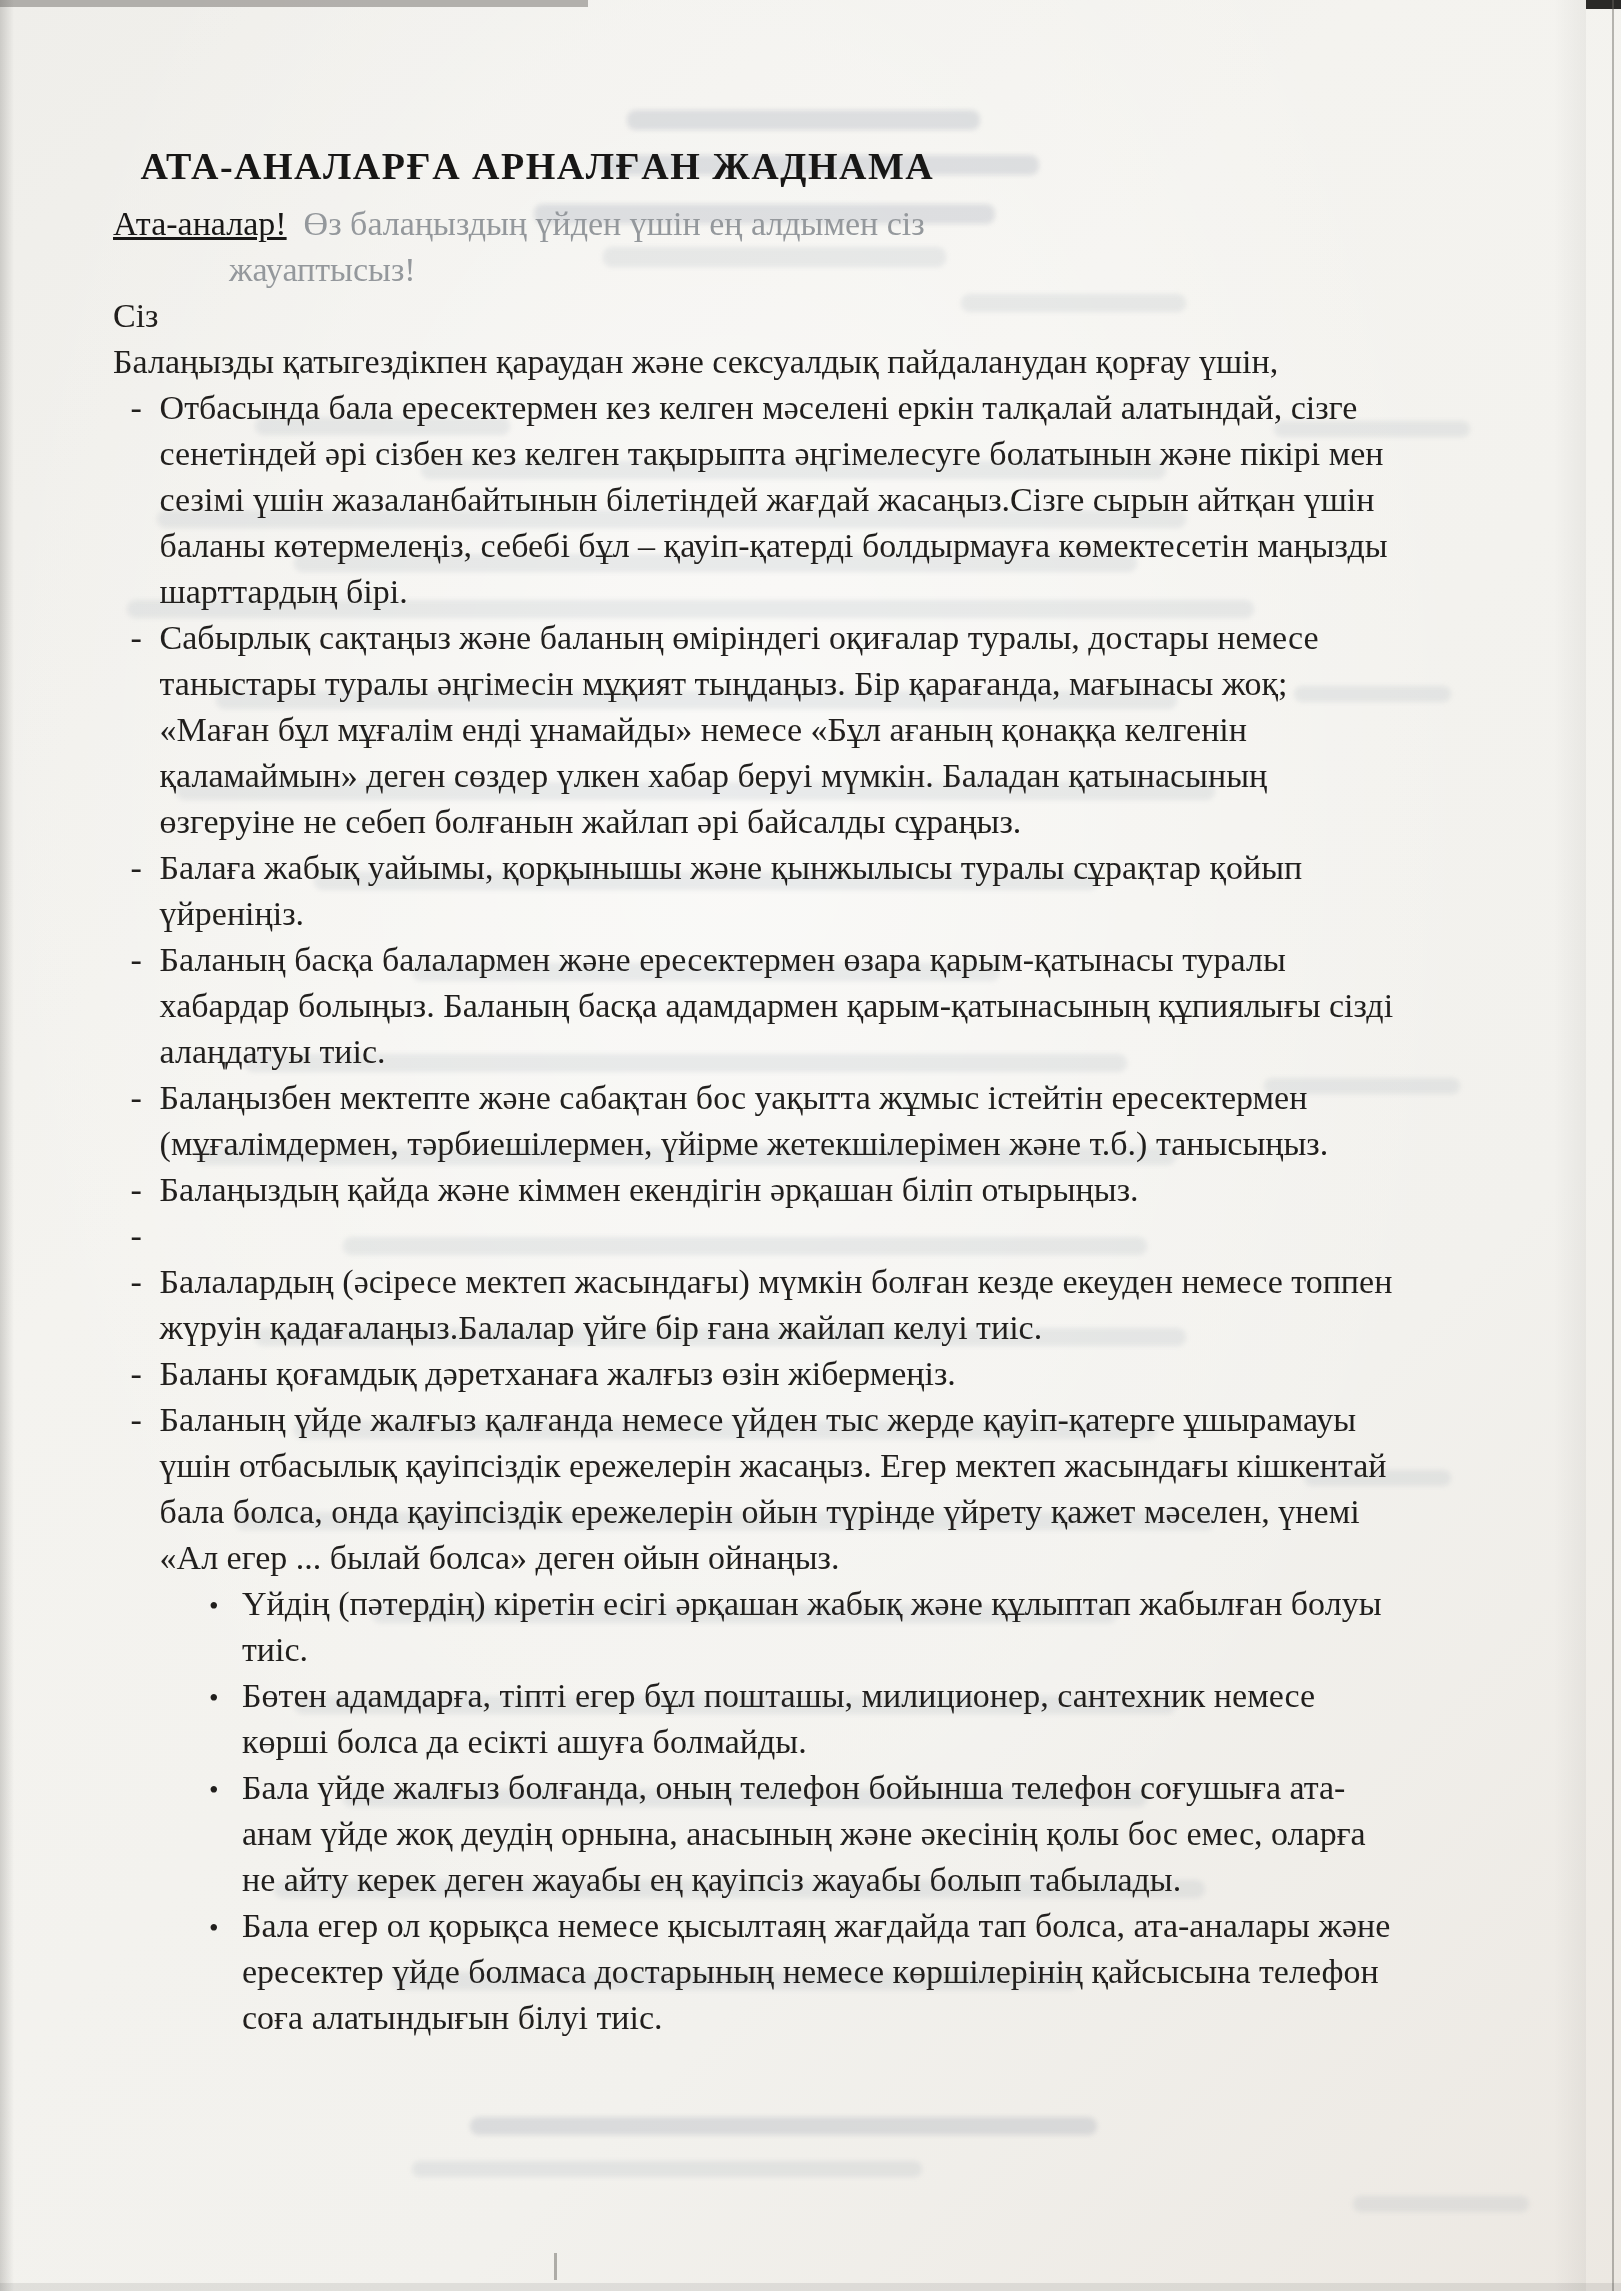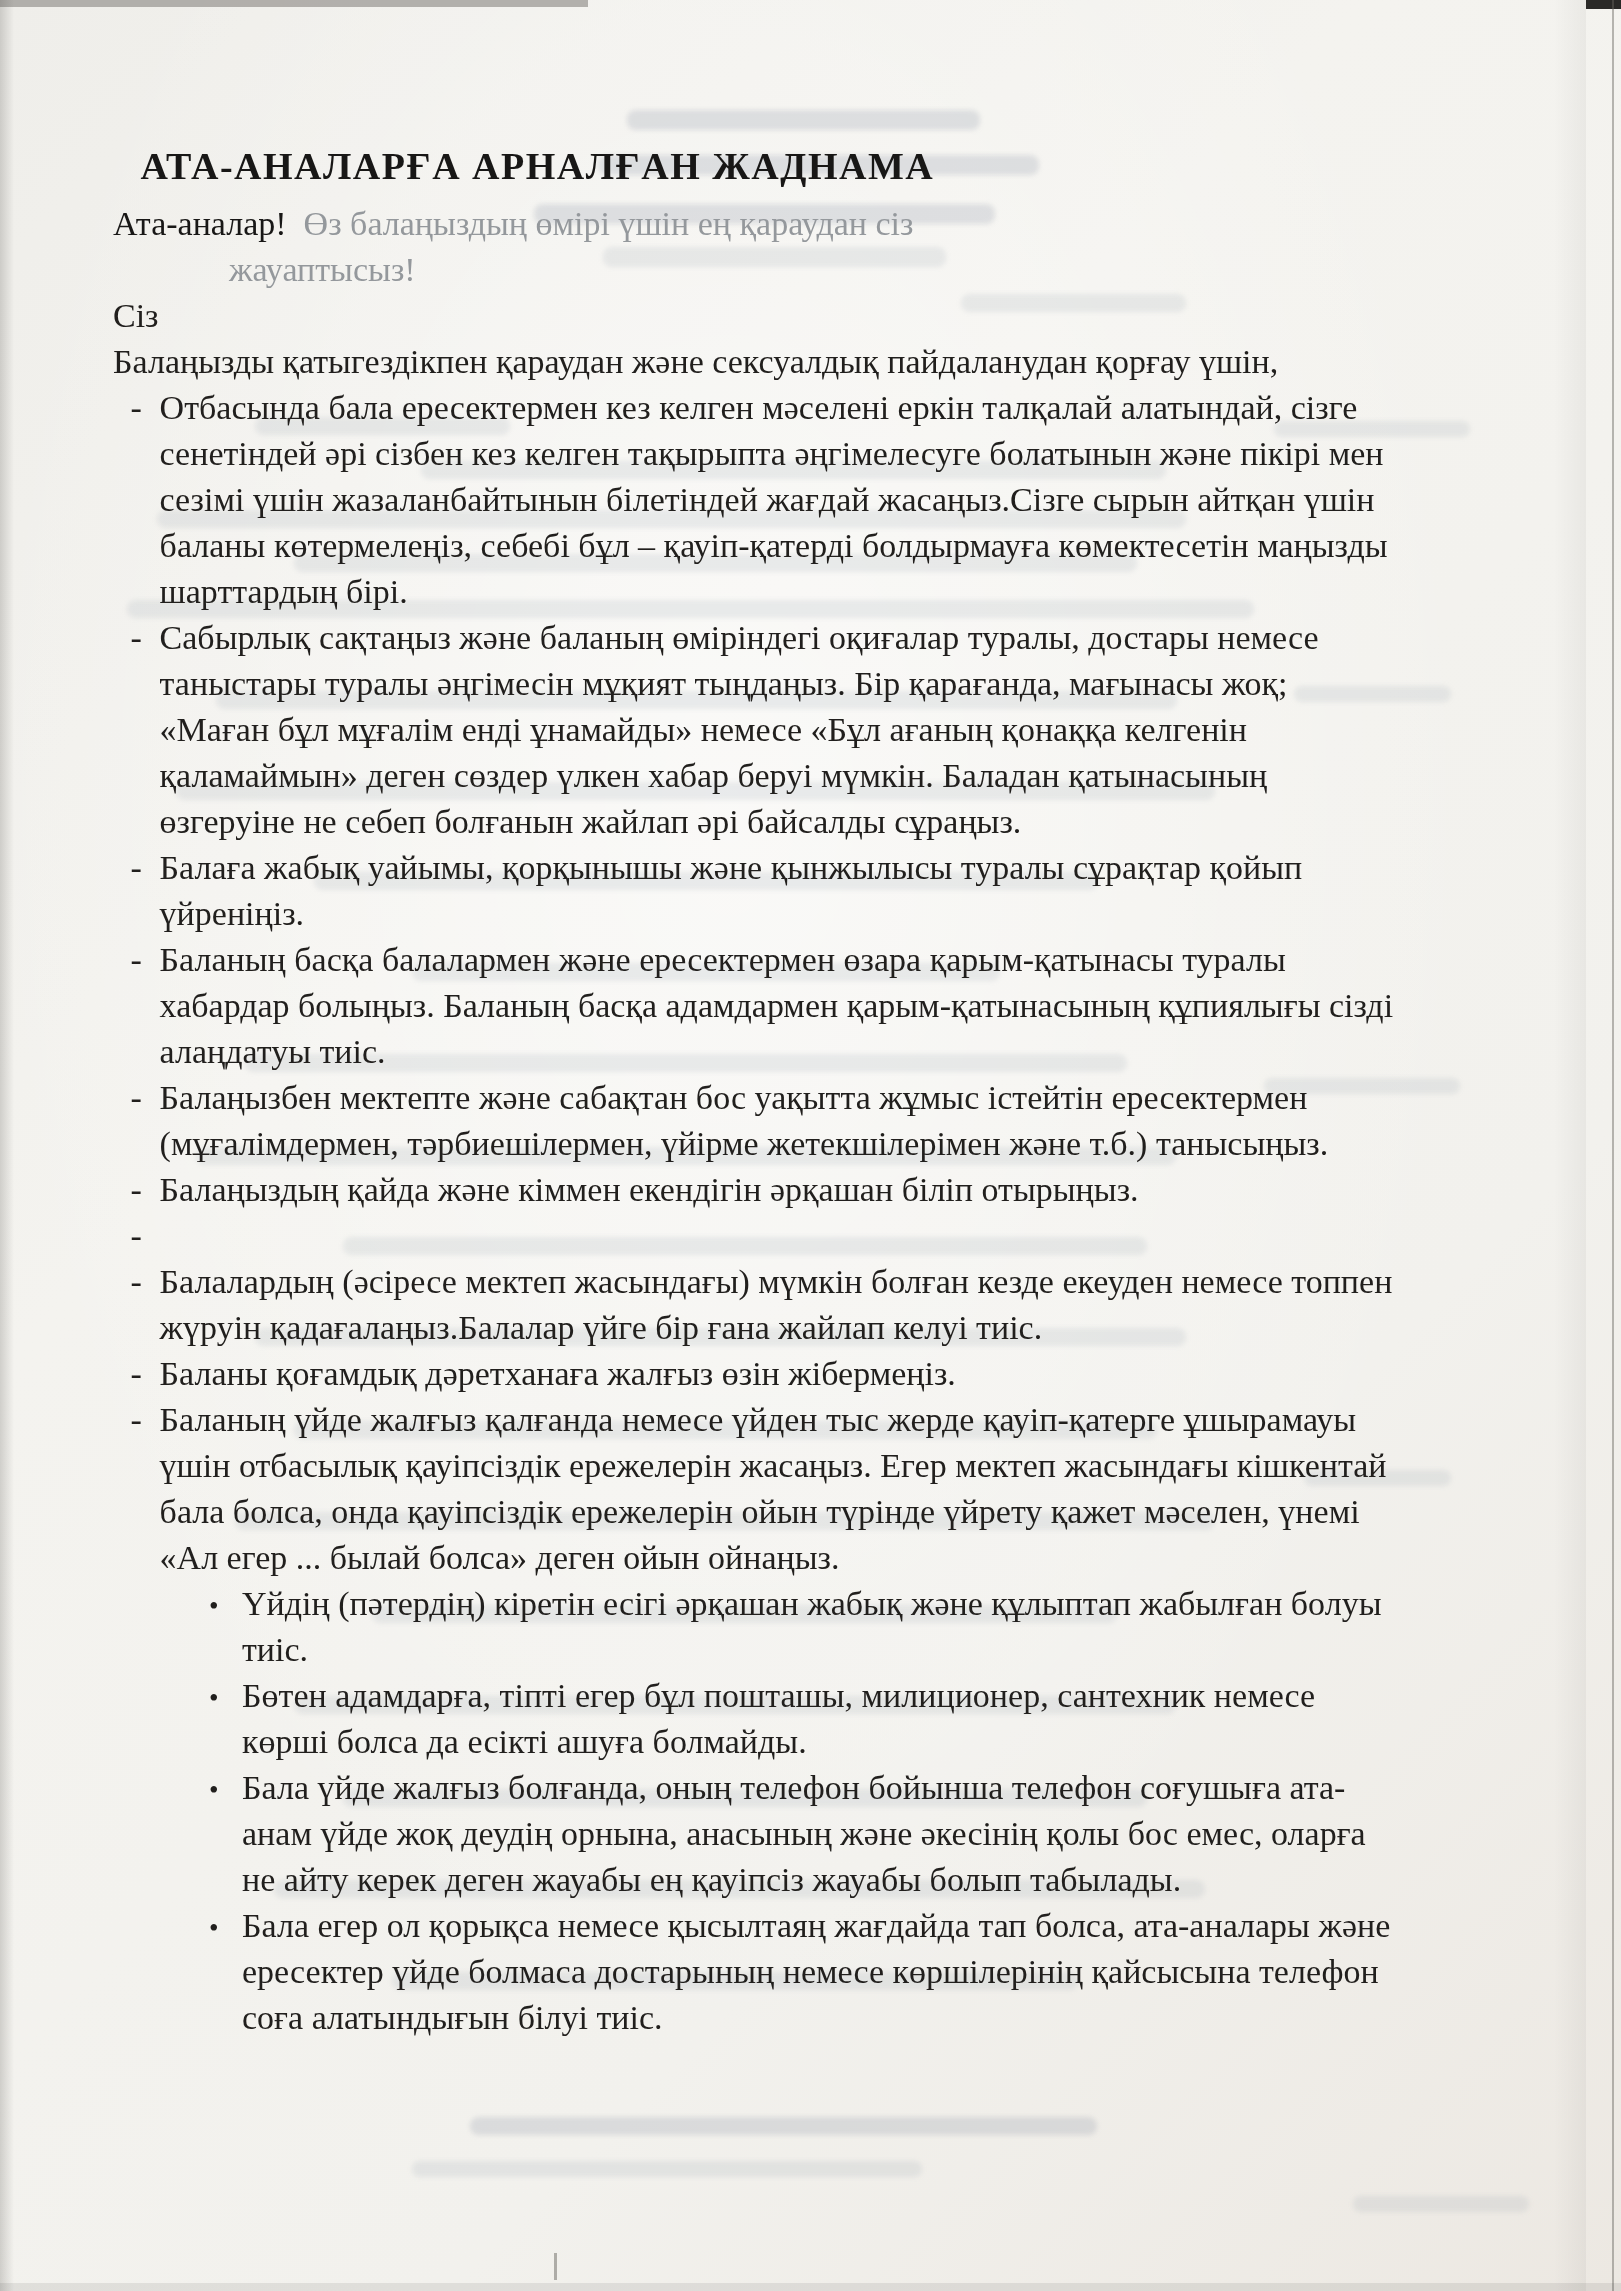--- a/index.html
+++ b/index.html
@@ -15,21 +15,21 @@
     color:#211f1d;
     font-size:34px;
     line-height:46px;
   }
   .doc{position:relative;padding:143px 127px 0 113px;z-index:2;}
   h1.title{
     font-size:38px;font-weight:bold;margin:0 0 11.8px 27.4px;
     letter-spacing:1.5px;color:#181716;white-space:nowrap;
   }
   p{margin:0;}
-  .salutation{color:#181716;}
+  .salutation{color:#181716;text-decoration:underline;}
   .faint{color:#94989c;filter:blur(0.4px);}
   .tagline2{margin-left:116px;}
   .intro{margin:0;}
   .li{display:flex;align-items:flex-start;}
   #dash-list .li{padding-left:17.6px;}
   #dash-list .marker{width:29px;flex:none;}
   #dash-list .txt{max-width:1245px;}
   #bullet-list .li{padding-left:96px;}
   #bullet-list .marker{width:33px;flex:none;font-size:27.4px;line-height:46px;padding-top:2px;}
   #bullet-list .txt{max-width:1161px;}
@@ -89,21 +89,21 @@
   <div class="artifact edge-top-right-notch"></div>
   <div class="artifact edge-right-line"></div>
   <div class="artifact edge-right-fold"></div>
   <div class="artifact edge-left-shade"></div>
   <div class="artifact edge-bottom-shade"></div>
   <div class="artifact bottom-mark"></div>
 
   <div class="doc">
     <h1 class="title">АТА-АНАЛАРҒА АРНАЛҒАН ЖАДНАМА</h1>
 
-    <p class="tagline-row"><span class="salutation">Ата-аналар!</span>&nbsp;&nbsp;<span class="faint">Өз балаңыздың өмірі үшін ең қараудан сіз</span></p>
+    <p class="tagline-row"><span class="salutation">Ата-аналар!</span>&nbsp;&nbsp;<span class="faint">Өз балаңыздың үйден үшін ең алдымен сіз</span></p>
     <p class="tagline2 faint">жауаптысыз!</p>
 
     <p class="intro">Сіз</p>
     <p class="intro">Балаңызды қатыгездікпен қараудан және сексуалдық пайдаланудан қорғау үшін,</p>
 
     <div id="dash-list">
         <div class="li">
           <span class="marker">-</span>
           <span class="txt">Отбасында  бала ересектермен кез келген мәселені еркін талқалай алатындай, сізге сенетіндей әрі сізбен кез келген тақырыпта әңгімелесуге болатынын және пікірі мен сезімі үшін жазаланбайтынын білетіндей жағдай жасаңыз.Сізге сырын айтқан үшін баланы көтермелеңіз, себебі бұл – қауіп-қатерді болдырмауға көмектесетін маңызды шарттардың бірі.</span>
         </div>

